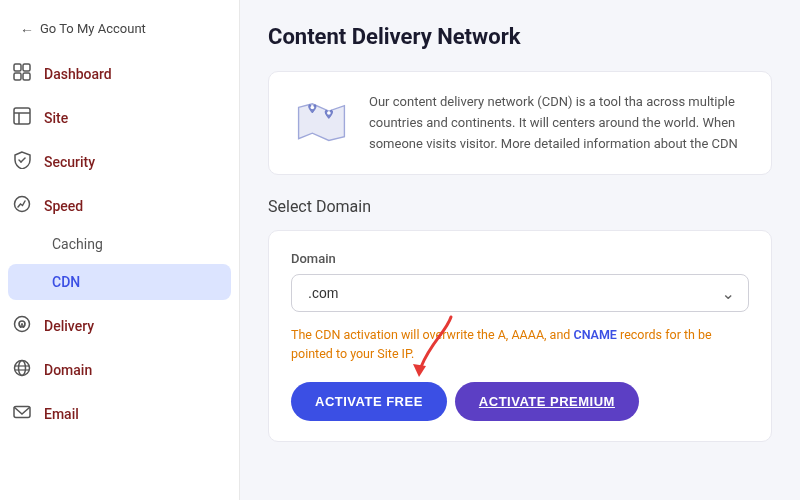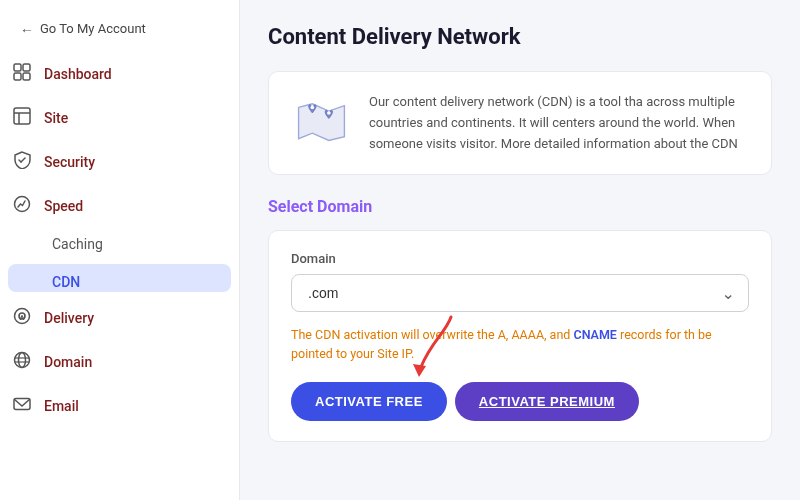--- a/index.html
+++ b/index.html
@@ -62,21 +62,21 @@
       cursor: pointer;
       font-weight: 400;
     }
 
     .sidebar-sub-item.active {
       background: #dce4ff;
       color: #3b4fe4;
       font-weight: 500;
       border-radius: 8px;
       margin: 2px 8px;
-      padding: 10px 20px 2px 44px;
+      padding: 10px 20px 10px 44px;
     }
 
     .sidebar-icon {
       width: 20px;
       height: 20px;
       display: flex;
       align-items: center;
       justify-content: center;
       font-size: 16px;
     }
@@ -121,22 +121,22 @@
     .info-card-text {
       font-size: 13px;
       color: #555;
       line-height: 1.6;
       overflow: hidden;
     }
 
     
     .section-title {
       font-size: 16px;
-      font-weight: 700;
-      color: #8b5cf6;
+      font-weight: 400;
+      color: #404040;
       margin-bottom: 14px;
     }
 
     .domain-card {
       background: #fff;
       border-radius: 10px;
       padding: 20px 22px;
       border: 1px solid #e8e8ef;
     }
 

